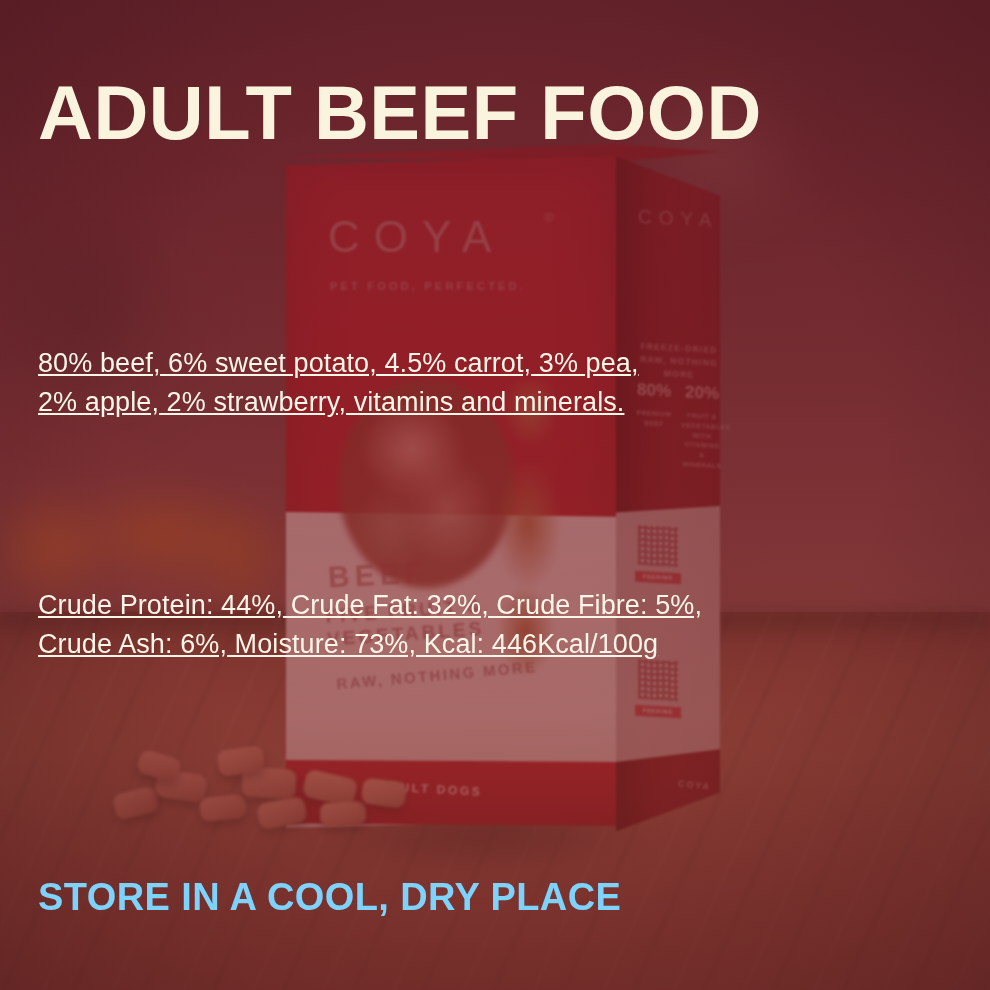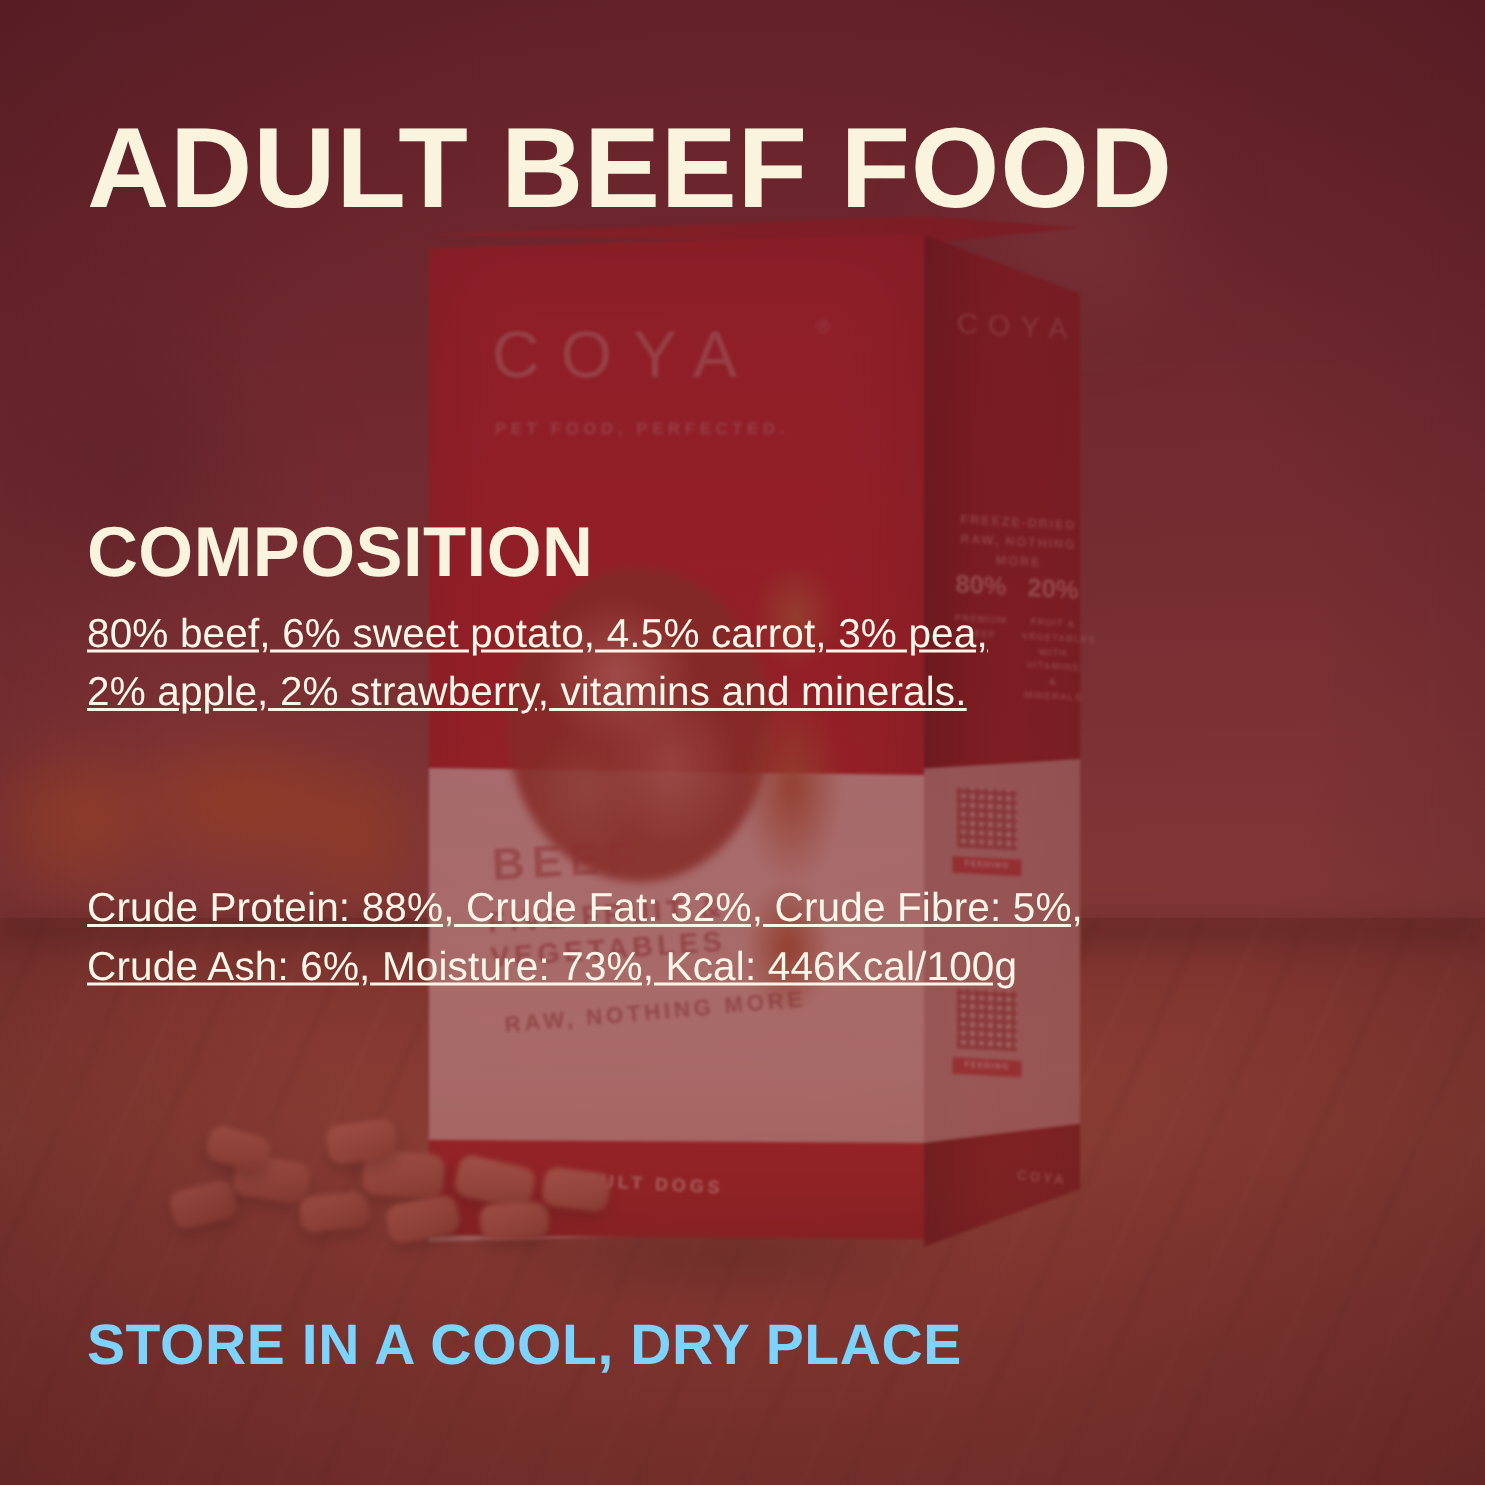--- a/index.html
+++ b/index.html
@@ -434,21 +434,20 @@
     inset: 0;
     background: radial-gradient(ellipse 84% 78% at 50% 46%, rgba(0,0,0,0) 46%, rgba(44,12,18,.40) 100%);
   }
 
   
   .overlay {
     position: absolute;
     inset: 0;
     padding: 0 56px;
     box-sizing: border-box;
-    margin-left: 20px;
   }
 
   .headline {
     position: absolute;
     left: 38px;
     top: 76px;
     width: 780px;
     color: #faf4de;
     font-size: 76px;
     font-weight: 700;
@@ -573,30 +572,29 @@
     <div class="grade"></div>
     <div class="grade-2"></div>
     <div class="vignette"></div>
   </div>
 
   <div class="overlay">
 
     <div class="headline">ADULT BEEF FOOD</div>
 
     <div class="section sec-composition">
-      <div class="sec-title">COMPOSITION</div>
       <div class="sec-body">
         <div>80% beef, 6% sweet potato, 4.5% carrot, 3% pea,</div>
         <div>2% apple, 2% strawberry, vitamins and minerals.</div>
       </div>
     </div>
 
     <div class="section sec-analytical">
       <div class="sec-body">
-        <div>Crude Protein: 88%, Crude Fat: 32%, Crude Fibre: 5%,</div>
+        <div>Crude Protein: 44%, Crude Fat: 32%, Crude Fibre: 5%,</div>
         <div>Crude Ash: 6%, Moisture: 73%, Kcal: 446Kcal/100g</div>
       </div>
     </div>
 
     <div class="storage">STORE IN A COOL, DRY PLACE</div>
   </div>
 
 </div>
 
 </body></html>

